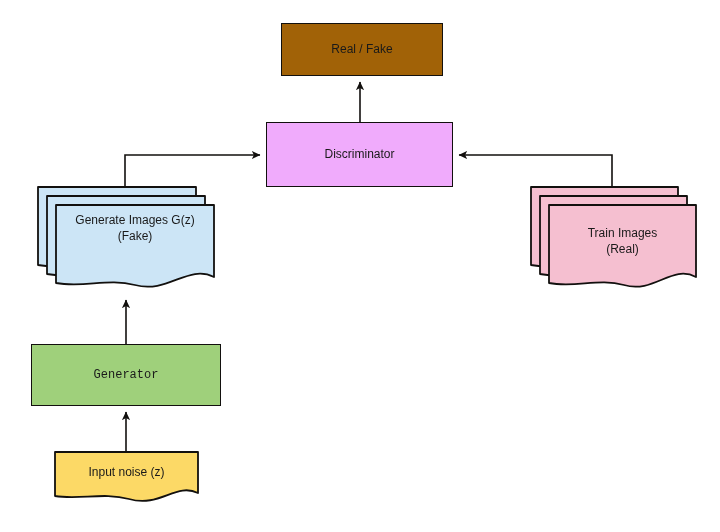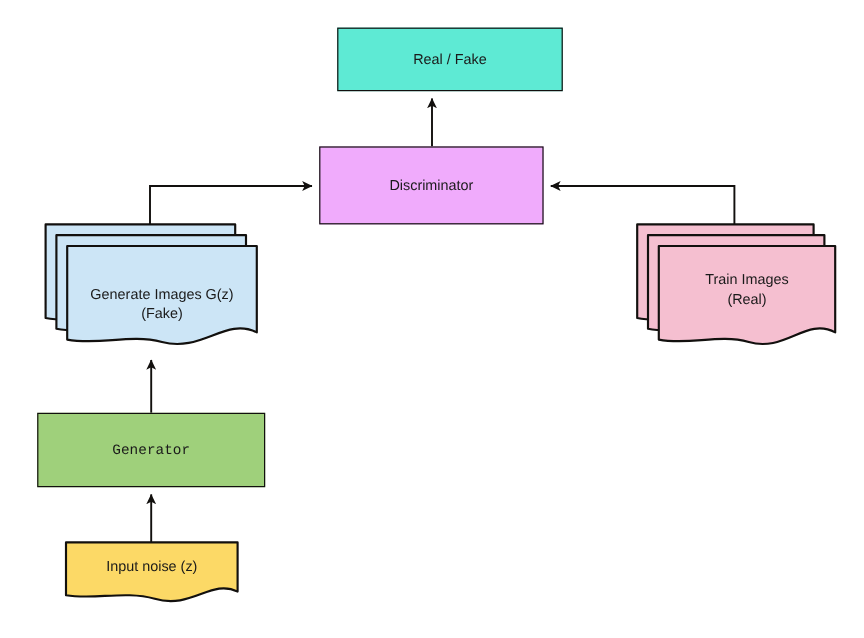--- a/index.html
+++ b/index.html
@@ -96,33 +96,33 @@
       <path d="M531,187 L678,187 L678,259 C654,246 636,276 606,267 C581,260 557,270 531,265 Z" fill="#F5BFD0" stroke="#12100e" stroke-width="1.8" stroke-linejoin="round"></path>
       <path d="M540,196 L687,196 L687,268 C663,255 645,285 615,276 C590,269 566,279 540,274 Z" fill="#F5BFD0" stroke="#12100e" stroke-width="1.8" stroke-linejoin="round"></path>
       <path d="M549,205 L696,205 L696,277 C672,264 654,294 624,285 C599,278 575,288 549,283 Z" fill="#F5BFD0" stroke="#12100e" stroke-width="1.8" stroke-linejoin="round"></path>
     </g>
 
     <g>
       <path d="M55,452 L198,452 L198,493 C176,482 160,508 129,499 C104,492 79,500 55,496 Z" fill="#FCD966" stroke="#12100e" stroke-width="1.8" stroke-linejoin="round"></path>
     </g>
   </svg>
 
-  <div class="node rect" style="left:281px; top:23px; width:188px; height:53px; background:#5eead4;">
+  <div class="node rect" style="left:281px; top:23px; width:162px; height:53px; background:#a16207;">
     <span>Real / Fake</span>
   </div>
 
   <div class="node rect" style="left:266px; top:122px; width:187px; height:65px; background:#f0abfc;">
     <span>Discriminator</span>
   </div>
 
   <div class="node rect" style="left:31px; top:344px; width:190px; height:62px; background:#9FD07B;font-family:Liberation Mono, monospace;">
     <span>Generator</span>
   </div>
 
-  <div class="doclabel" style="left:56px; top:224px; width:158px; height:58px;">
+  <div class="doclabel" style="left:56px; top:199px; width:158px; height:58px;">
     <span>Generate Images G(z)
 (Fake)</span>
   </div>
 
   <div class="doclabel" style="left:549px; top:212px; width:147px; height:58px;">
     <span>Train Images
 (Real)</span>
   </div>
 
   <div class="doclabel" style="left:55px; top:455px; width:143px; height:34px;text-align:right;">

